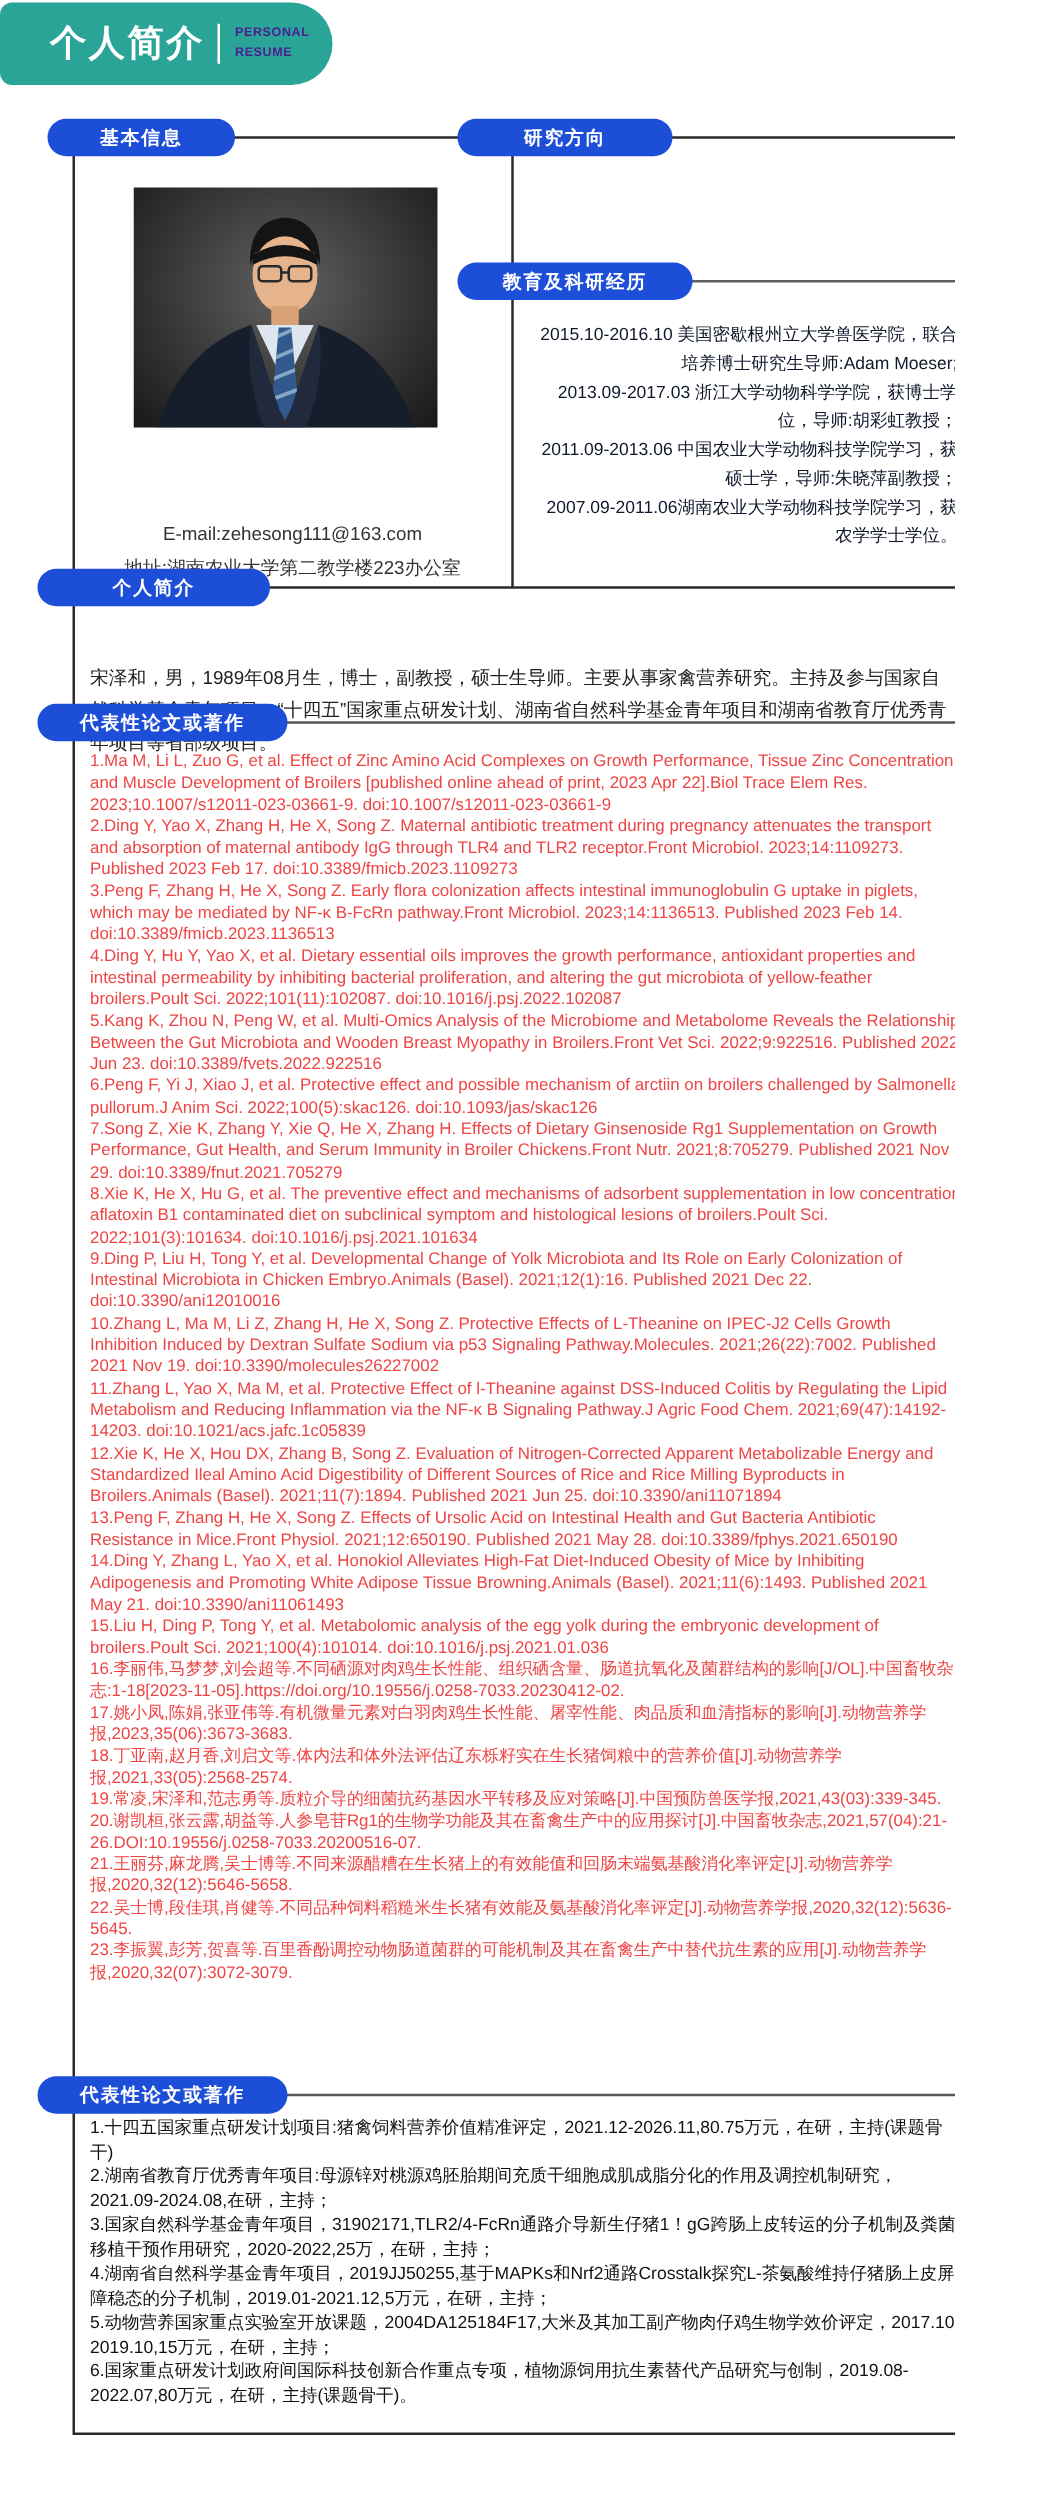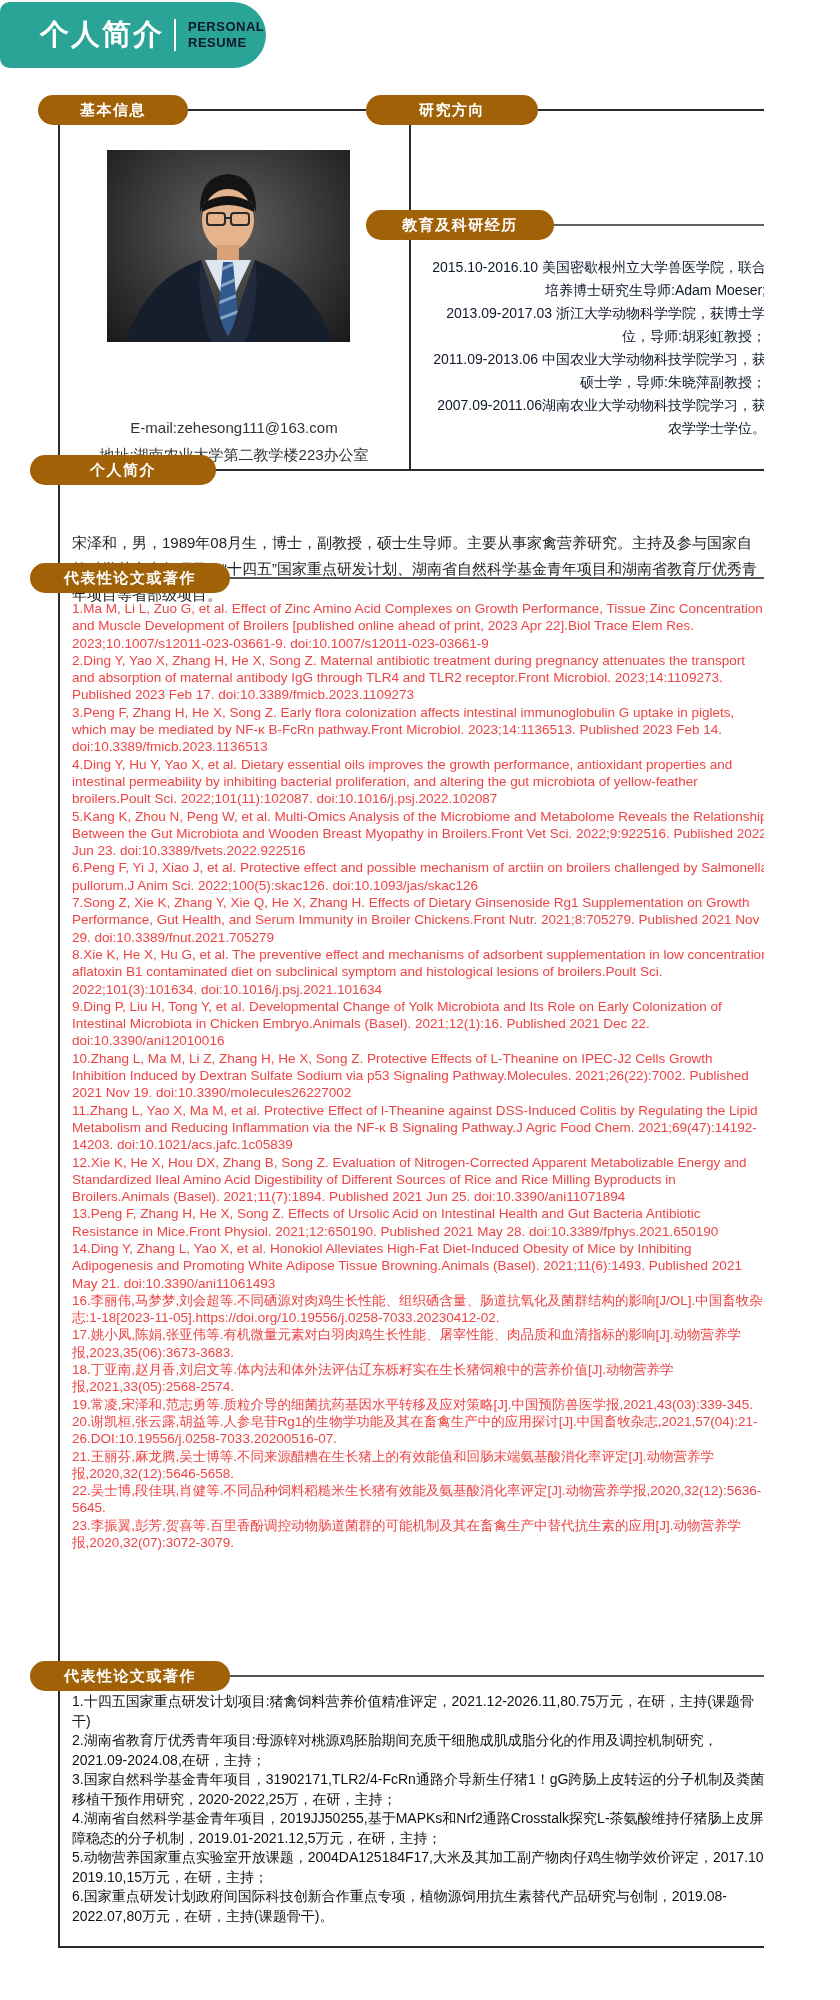--- a/index.html
+++ b/index.html
@@ -4,35 +4,35 @@
 <style>
   html,body{margin:0;padding:0;background:#ffffff;}
   #page{position:relative;width:764px;height:2000px;background:#ffffff;overflow:hidden;
         font-family:Liberation Sans, sans-serif;color:#1a1a1a;}
 
   
   .banner{position:absolute;left:0;top:2px;width:266px;height:66px;background:#29a496;
           border-radius:10px 34px 34px 10px;display:flex;align-items:center;z-index:4;}
   .banner-zh{color:#fff;font-size:29px;font-weight:bold;letter-spacing:2px;margin-left:40px;}
   .banner-div{width:2px;height:32px;background:#ffffff;margin:0 12px 0 10px;}
-  .banner-en{color:#0f172a;font-size:13px;font-weight:bold;line-height:16px;letter-spacing:0.5px;}
+  .banner-en{color:#4c1d95;font-size:10px;font-weight:bold;line-height:16px;letter-spacing:0.5px;}
 
   
   .frame{position:absolute;left:58px;top:109px;width:712px;height:1839px;
          border:2px solid #2b2b2b;box-sizing:border-box;z-index:1;}
   .vline{position:absolute;width:2px;background:#2b2b2b;z-index:1;}
   .hline{position:absolute;height:2px;z-index:1;}
   #divider-columns{left:409px;top:110px;height:360px;}
   #rule-intro{left:214px;top:469px;width:556px;background:#2b2b2b;}
   #rule-edu{left:550px;top:224px;width:220px;background:#5f5f5f;}
   #rule-pubs{left:226px;top:577px;width:544px;background:#555;}
   #rule-projects{left:226px;top:1675px;width:544px;background:#555;}
 
   
-  .pill{position:absolute;background:#a16207;color:#fff;border-radius:16px;
+  .pill{position:absolute;background:#1d4ed8;color:#fff;border-radius:16px;
         display:flex;align-items:center;justify-content:center;
         font-size:15px;font-weight:bold;letter-spacing:1.5px;z-index:5;}
   #pill-basic{left:38px;top:95px;width:150px;height:30px;}
   #pill-research{left:366px;top:95px;width:172px;height:30px;}
   #pill-edu{left:366px;top:210px;width:188px;height:30px;}
   #pill-intro{left:30px;top:455px;width:186px;height:30px;}
   #pill-pubs{left:30px;top:563px;width:200px;height:30px;}
   #pill-projects{left:30px;top:1661px;width:200px;height:30px;}
 
   
@@ -141,20 +141,21 @@
       <div>5.Kang K, Zhou N, Peng W, et al. Multi-Omics Analysis of the Microbiome and Metabolome Reveals the Relationship Between the Gut Microbiota and Wooden Breast Myopathy in Broilers.Front Vet Sci. 2022;9:922516. Published 2022 Jun 23. doi:10.3389/fvets.2022.922516</div>
       <div>6.Peng F, Yi J, Xiao J, et al. Protective effect and possible mechanism of arctiin on broilers challenged by Salmonella pullorum.J Anim Sci. 2022;100(5):skac126. doi:10.1093/jas/skac126</div>
       <div>7.Song Z, Xie K, Zhang Y, Xie Q, He X, Zhang H. Effects of Dietary Ginsenoside Rg1 Supplementation on Growth Performance, Gut Health, and Serum Immunity in Broiler Chickens.Front Nutr. 2021;8:705279. Published 2021 Nov 29. doi:10.3389/fnut.2021.705279</div>
       <div>8.Xie K, He X, Hu G, et al. The preventive effect and mechanisms of adsorbent supplementation in low concentration aflatoxin B1 contaminated diet on subclinical symptom and histological lesions of broilers.Poult Sci. 2022;101(3):101634. doi:10.1016/j.psj.2021.101634</div>
       <div>9.Ding P, Liu H, Tong Y, et al. Developmental Change of Yolk Microbiota and Its Role on Early Colonization of Intestinal Microbiota in Chicken Embryo.Animals (Basel). 2021;12(1):16. Published 2021 Dec 22. doi:10.3390/ani12010016</div>
       <div>10.Zhang L, Ma M, Li Z, Zhang H, He X, Song Z. Protective Effects of L-Theanine on IPEC-J2 Cells Growth Inhibition Induced by Dextran Sulfate Sodium via p53 Signaling Pathway.Molecules. 2021;26(22):7002. Published 2021 Nov 19. doi:10.3390/molecules26227002</div>
       <div>11.Zhang L, Yao X, Ma M, et al. Protective Effect of l-Theanine against DSS-Induced Colitis by Regulating the Lipid Metabolism and Reducing Inflammation via the NF-κ B Signaling Pathway.J Agric Food Chem. 2021;69(47):14192-14203. doi:10.1021/acs.jafc.1c05839</div>
       <div>12.Xie K, He X, Hou DX, Zhang B, Song Z. Evaluation of Nitrogen-Corrected Apparent Metabolizable Energy and Standardized Ileal Amino Acid Digestibility of Different Sources of Rice and Rice Milling Byproducts in Broilers.Animals (Basel). 2021;11(7):1894. Published 2021 Jun 25. doi:10.3390/ani11071894</div>
       <div>13.Peng F, Zhang H, He X, Song Z. Effects of Ursolic Acid on Intestinal Health and Gut Bacteria Antibiotic Resistance in Mice.Front Physiol. 2021;12:650190. Published 2021 May 28. doi:10.3389/fphys.2021.650190</div>
       <div>14.Ding Y, Zhang L, Yao X, et al. Honokiol Alleviates High-Fat Diet-Induced Obesity of Mice by Inhibiting Adipogenesis and Promoting White Adipose Tissue Browning.Animals (Basel). 2021;11(6):1493. Published 2021 May 21. doi:10.3390/ani11061493</div>
+      <div>15.Liu H, Ding P, Tong Y, et al. Metabolomic analysis of the egg yolk during the embryonic development of broilers.Poult Sci. 2021;100(4):101014. doi:10.1016/j.psj.2021.01.036</div>
       <div>16.李丽伟,马梦梦,刘会超等.不同硒源对肉鸡生长性能、组织硒含量、肠道抗氧化及菌群结构的影响[J/OL].中国畜牧杂志:1-18[2023-11-05].https://doi.org/10.19556/j.0258-7033.20230412-02.</div>
       <div>17.姚小凤,陈娟,张亚伟等.有机微量元素对白羽肉鸡生长性能、屠宰性能、肉品质和血清指标的影响[J].动物营养学报,2023,35(06):3673-3683.</div>
       <div>18.丁亚南,赵月香,刘启文等.体内法和体外法评估辽东栎籽实在生长猪饲粮中的营养价值[J].动物营养学报,2021,33(05):2568-2574.</div>
       <div>19.常凌,宋泽和,范志勇等.质粒介导的细菌抗药基因水平转移及应对策略[J].中国预防兽医学报,2021,43(03):339-345.</div>
       <div>20.谢凯桓,张云露,胡益等.人参皂苷Rg1的生物学功能及其在畜禽生产中的应用探讨[J].中国畜牧杂志,2021,57(04):21-26.DOI:10.19556/j.0258-7033.20200516-07.</div>
       <div>21.王丽芬,麻龙腾,吴士博等.不同来源醋糟在生长猪上的有效能值和回肠末端氨基酸消化率评定[J].动物营养学报,2020,32(12):5646-5658.</div>
       <div>22.吴士博,段佳琪,肖健等.不同品种饲料稻糙米生长猪有效能及氨基酸消化率评定[J].动物营养学报,2020,32(12):5636-5645.</div>
       <div>23.李振翼,彭芳,贺喜等.百里香酚调控动物肠道菌群的可能机制及其在畜禽生产中替代抗生素的应用[J].动物营养学报,2020,32(07):3072-3079.</div>
     </div>
 

